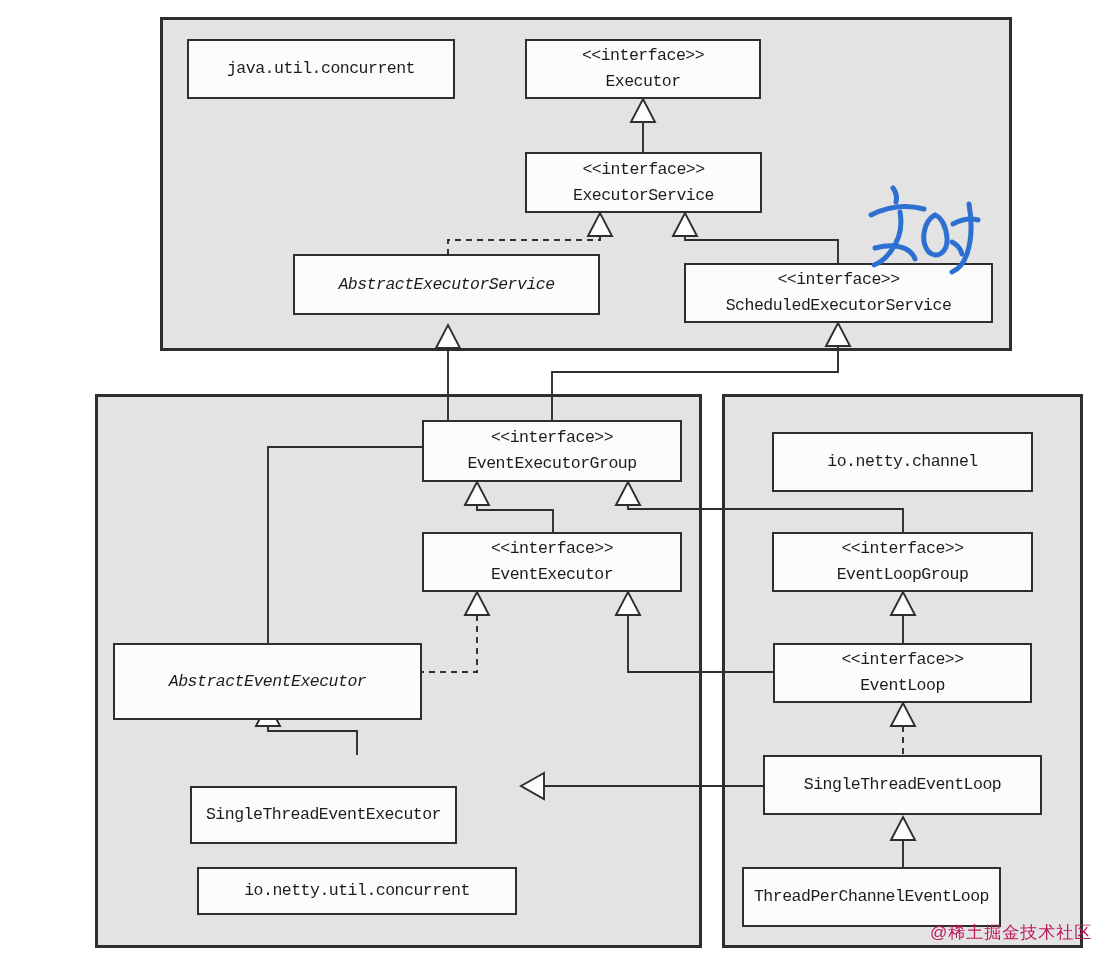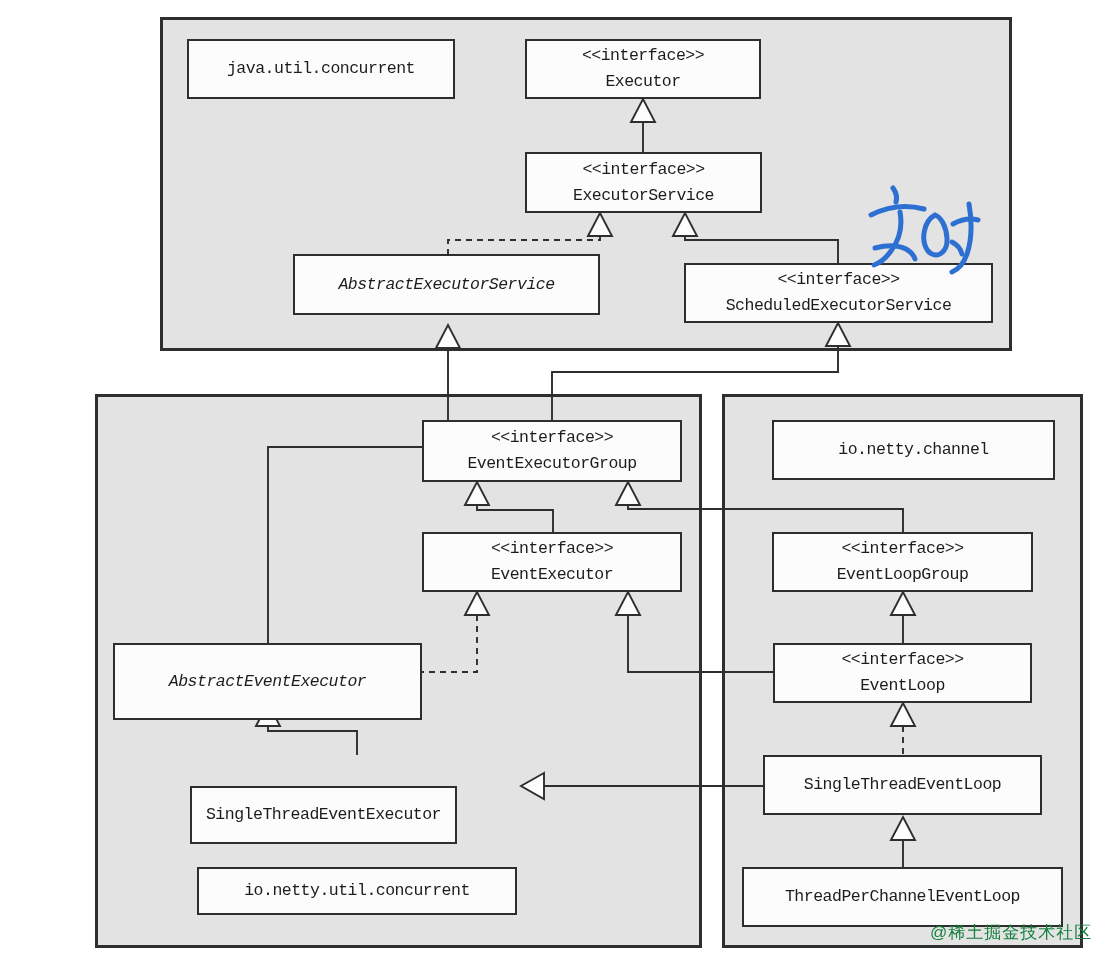--- a/index.html
+++ b/index.html
@@ -7,21 +7,21 @@
          font-family:"Liberation Mono","DejaVu Sans Mono",monospace;text-decoration:underline;}
   .pkg{position:absolute;background:#e3e3e3;border:3px solid #2e2e2e;box-sizing:border-box;z-index:1;}
   svg.wires{position:absolute;left:0;top:0;z-index:2;}
   .cls{position:absolute;background:#fcfcfc;border:2px solid #2e2e2e;box-sizing:border-box;z-index:3;
        display:flex;flex-direction:column;align-items:center;justify-content:center;
        color:#1c1c1c;font-size:16.5px;line-height:26px;text-align:center;white-space:nowrap;
        letter-spacing:-0.5px;}
   .cls .stereo{display:block;}
   .cls.abstract .cname{font-style:italic;}
   svg.hand{position:absolute;left:0;top:0;z-index:4;pointer-events:none;}
-  .watermark{position:absolute;left:930px;top:921px;z-index:5;color:#15803d;
+  .watermark{position:absolute;left:930px;top:921px;z-index:5;color:#be185d;
              font-family:"Liberation Sans","DejaVu Sans",sans-serif;font-size:17px;
              letter-spacing:1px;white-space:nowrap;}
   .sr{position:absolute;width:1px;height:1px;opacity:0;overflow:hidden;pointer-events:none;}
 </style>
 </head>
 <body>
 
 <div id="stage">
 
   <div class="pkg" style="left:160px;top:17px;width:852px;height:334px"></div>
@@ -76,21 +76,21 @@
       <path d="M 891 840 L 903 817 L 915 840 Z"></path>
     </g>
   </svg>
 
   <div class="cls" style="left:187px;top:39px;width:268px;height:60px">
     <span class="cname">java.util.concurrent</span>
   </div>
   <div class="cls" style="left:197px;top:867px;width:320px;height:48px">
     <span class="cname">io.netty.util.concurrent</span>
   </div>
-  <div class="cls" style="left:772px;top:420px;width:283px;height:60px">
+  <div class="cls" style="left:772px;top:432px;width:261px;height:60px">
     <span class="cname">io.netty.channel</span>
   </div>
 
   <div class="cls" style="left:525px;top:39px;width:236px;height:60px">
     <span class="stereo">&lt;&lt;interface&gt;&gt;</span>
     <span class="cname">Executor</span>
   </div>
 
   <div class="cls" style="left:525px;top:152px;width:237px;height:61px">
     <span class="stereo">&lt;&lt;interface&gt;&gt;</span>
@@ -131,21 +131,21 @@
   </div>
 
   <div class="cls" style="left:190px;top:786px;width:267px;height:58px">
     <span class="cname">SingleThreadEventExecutor</span>
   </div>
 
   <div class="cls" style="left:763px;top:755px;width:279px;height:60px">
     <span class="cname">SingleThreadEventLoop</span>
   </div>
 
-  <div class="cls" style="left:742px;top:867px;width:321px;height:60px">
+  <div class="cls" style="left:742px;top:867px;width:259px;height:60px">
     <span class="cname">ThreadPerChannelEventLoop</span>
   </div>
 
   <svg class="hand" width="1120" height="969" viewBox="0 0 1120 969">
     <g stroke="#2e6fd2" stroke-width="5" fill="none" stroke-linecap="round" stroke-linejoin="round">
       <path d="M 893 188 q 5 7 3 14"></path>
       <path d="M 871 215 q 26 -13 53 -6"></path>
       <path d="M 900 212 q 4 22 -9 39 q -8 11 -17 14"></path>
       <path d="M 875 248 q 19 -5 31 1 q 7 4 9 10"></path>
       <path d="M 935 215 C 924 221 920 240 928 251 C 936 260 948 253 947 238 C 946 226 941 217 935 215"></path>

